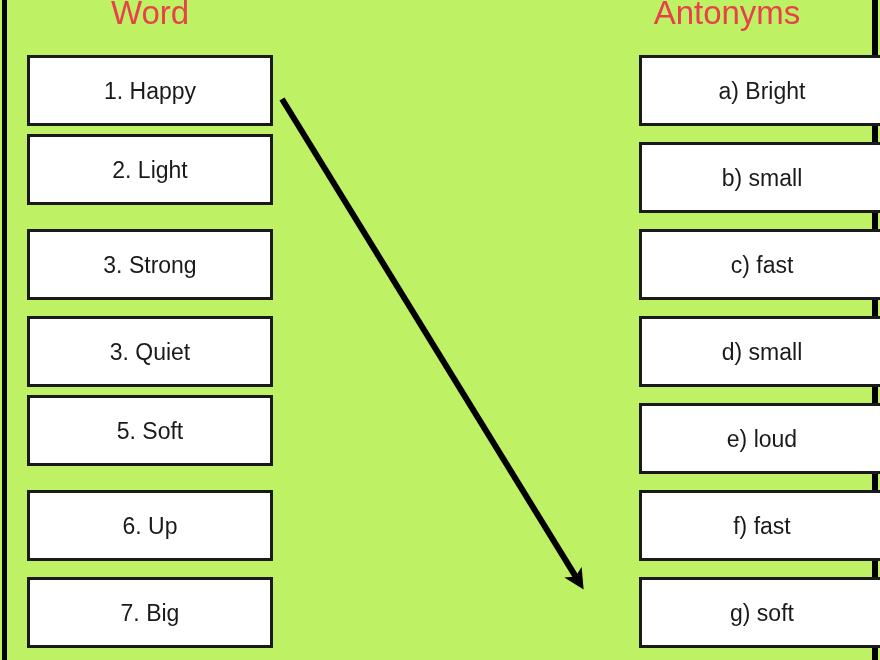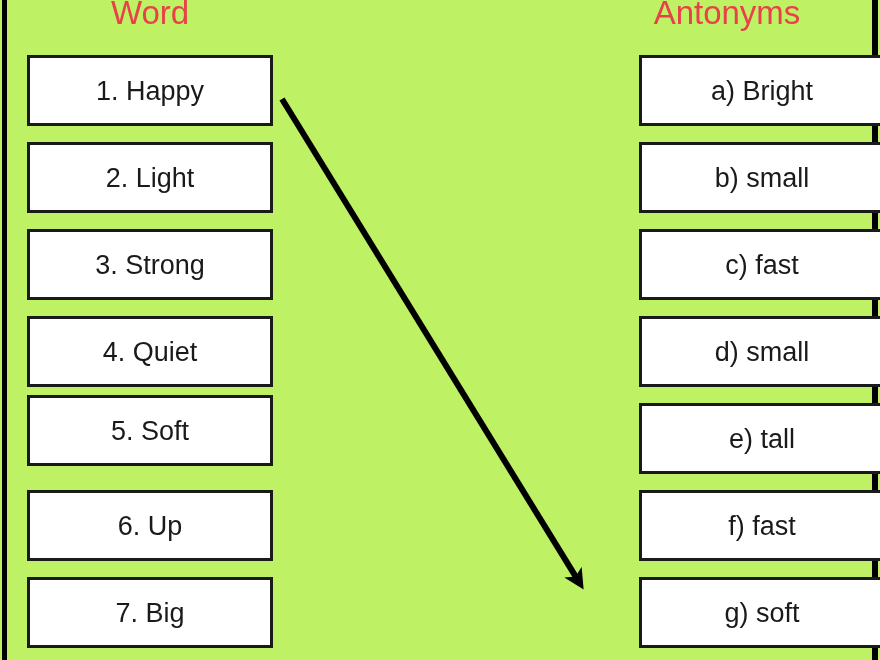--- a/index.html
+++ b/index.html
@@ -49,21 +49,21 @@
     width: 246px;
     height: 71px;
     box-sizing: border-box;
     border: 3px solid #1a1a1a;
     background: #ffffff;
     display: flex;
     align-items: center;
     justify-content: center;
   }
   .box-label {
-    font-size: 27px;
+    font-size: 23px;
     line-height: 30px;
     color: #1a1a1a;
     white-space: nowrap;
   }
   .col-left  .box { left: 27px; }
   .col-right .box { left: 604px; margin-left: 35px; }
 
   
   #arrow-layer {
     position: absolute;
@@ -83,28 +83,28 @@
   <div class="edge-bar right"></div>
 
   <div class="col-title left-title">Word</div>
 
   <div class="col-title right-title">Antonyms</div>
 
   <div class="col-left">
     <div class="box" style="top:55px">
       <span class="box-label">1. Happy</span>
     </div>
-    <div class="box" style="top:142px">
+    <div class="box" style="top:134px">
       <span class="box-label">2. Light</span>
     </div>
     <div class="box" style="top:229px">
       <span class="box-label">3. Strong</span>
     </div>
     <div class="box" style="top:316px">
-      <span class="box-label">4. Quiet</span>
+      <span class="box-label">3. Quiet</span>
     </div>
     <div class="box" style="top:395px">
       <span class="box-label">5. Soft</span>
     </div>
     <div class="box" style="top:490px">
       <span class="box-label">6. Up</span>
     </div>
     <div class="box" style="top:577px">
       <span class="box-label">7. Big</span>
     </div>
@@ -117,21 +117,21 @@
     <div class="box" style="top:142px">
       <span class="box-label">b) small</span>
     </div>
     <div class="box" style="top:229px">
       <span class="box-label">c) fast</span>
     </div>
     <div class="box" style="top:316px">
       <span class="box-label">d) small</span>
     </div>
     <div class="box" style="top:403px">
-      <span class="box-label">e) tall</span>
+      <span class="box-label">e) loud</span>
     </div>
     <div class="box" style="top:490px">
       <span class="box-label">f) fast</span>
     </div>
     <div class="box" style="top:577px">
       <span class="box-label">g) soft</span>
     </div>
   </div>
 
   <svg id="arrow-layer" viewBox="0 0 880 660">

